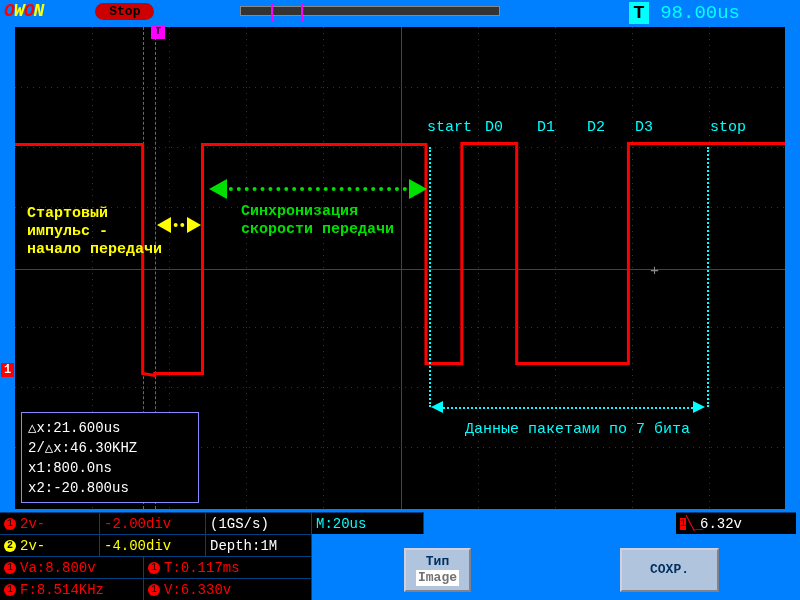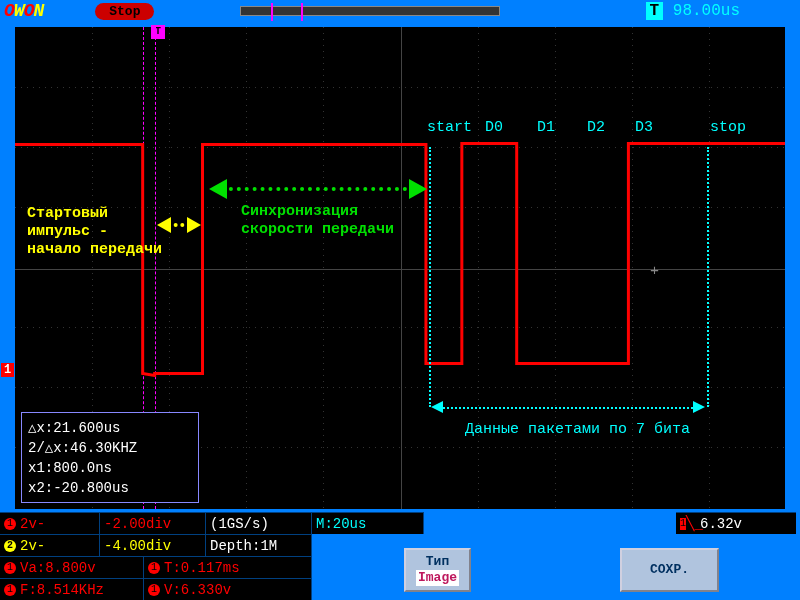--- a/index.html
+++ b/index.html
@@ -51,21 +51,21 @@
     top: -4px;
     width: 2px;
     height: 18px;
     background: #ff00ff;
   }
   .t-indicator {
     position: absolute;
     right: 60px;
     top: 2px;
     color: #00ffff;
-    font-size: 16px;
+    font-size: 19px;
   }
   .t-box {
     display: inline-block;
     background: #00ffff;
     color: #000;
     padding: 0 4px;
     font-weight: bold;
   }
   .waveform-area {
     position: absolute;
@@ -402,16 +402,16 @@
         <span class="r">F:8.514KHz</span>
       </div>
     <div class="cell" style="width:168px">
         <span class="bullet red">1</span>
         <span class="r">V:6.330v</span>
       </div>
   </div>
 
   <div class="menu-btn" style="left:404px;bottom:8px;">
     <div>Тип</div>
-    <div style="background:#fff;color:#be185d;padding:0 2px">Image</div>
+    <div style="background:#fff;color:#737373;padding:0 2px">Image</div>
   </div>
   <div class="menu-btn" style="left:620px;bottom:8px;padding:12px 28px">COXP.</div>
 </div>
 
 </body></html>

